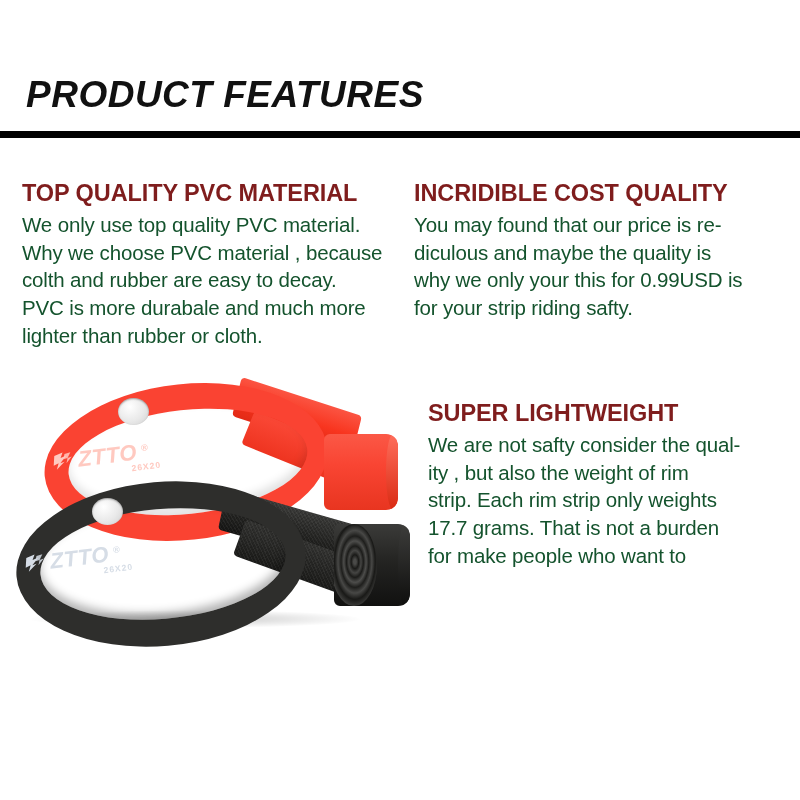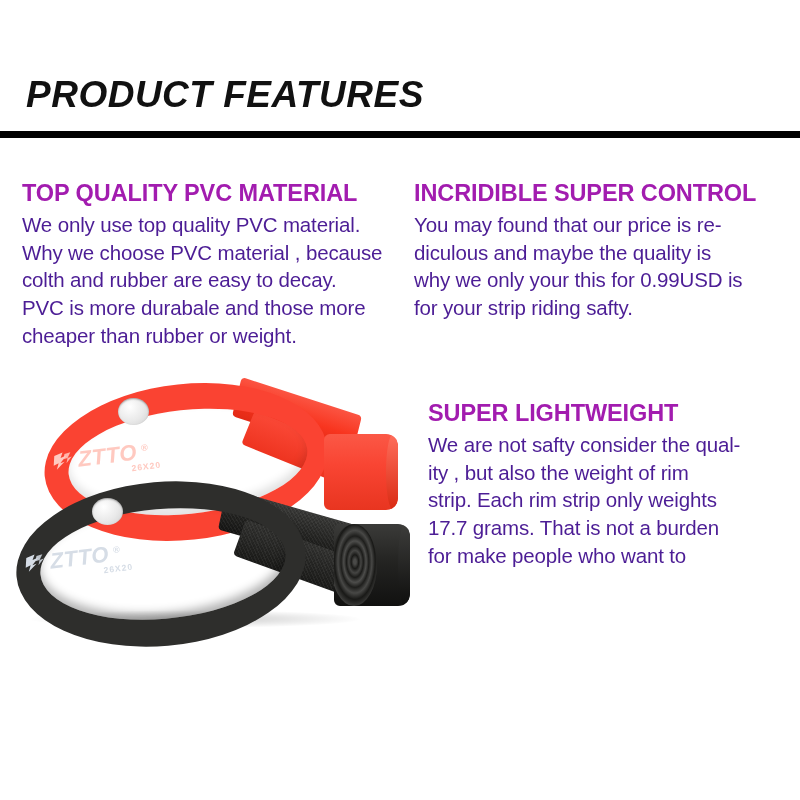--- a/index.html
+++ b/index.html
@@ -50,29 +50,29 @@
     background: #000000;
   }
 
   
   .feature {
     position: absolute;
   }
   .feature-heading {
     font-size: 23.5px;
     font-weight: bold;
-    color: #a21caf;
+    color: #7f1d1d;
     line-height: 1.12;
     letter-spacing: -0.1px;
     margin: 0 16px 5px 0;
     white-space: nowrap;
   }
   .feature-body {
     font-size: 20.5px;
-    color: #4c1d95;
+    color: #14532d;
     line-height: 1.345;
     letter-spacing: -0.15px;
     margin: 0;
   }
   .feature-body .ln {
     display: block;
     white-space: nowrap;
   }
 
   #feat-pvc   { left: 22px;  top: 180px; width: 392px; }
@@ -304,27 +304,27 @@
     <div class="page-title">PRODUCT FEATURES</div>
     <div class="title-rule"></div>
   </div>
 
   <div class="feature" id="feat-pvc">
     <h2 class="feature-heading">TOP QUALITY PVC MATERIAL</h2>
     <p class="feature-body">
       <span class="ln">We only use top quality PVC material.</span>
       <span class="ln">Why we choose PVC material , because</span>
       <span class="ln">colth and rubber are easy to decay.</span>
-      <span class="ln">PVC is more durabale and those more</span>
-      <span class="ln">cheaper than rubber or weight.</span>
+      <span class="ln">PVC is more durabale and much more</span>
+      <span class="ln">lighter than rubber or cloth.</span>
     </p>
   </div>
 
   <div class="feature" id="feat-cost">
-    <h2 class="feature-heading">INCRIDIBLE SUPER CONTROL</h2>
+    <h2 class="feature-heading">INCRIDIBLE COST QUALITY</h2>
     <p class="feature-body">
       <span class="ln">You may found that our price is re-</span>
       <span class="ln">diculous and maybe the quality is</span>
       <span class="ln">why we only your this for 0.99USD is</span>
       <span class="ln">for your strip riding safty.</span>
     </p>
   </div>
 
   <div class="feature" id="feat-light">
     <h2 class="feature-heading">SUPER LIGHTWEIGHT</h2>

